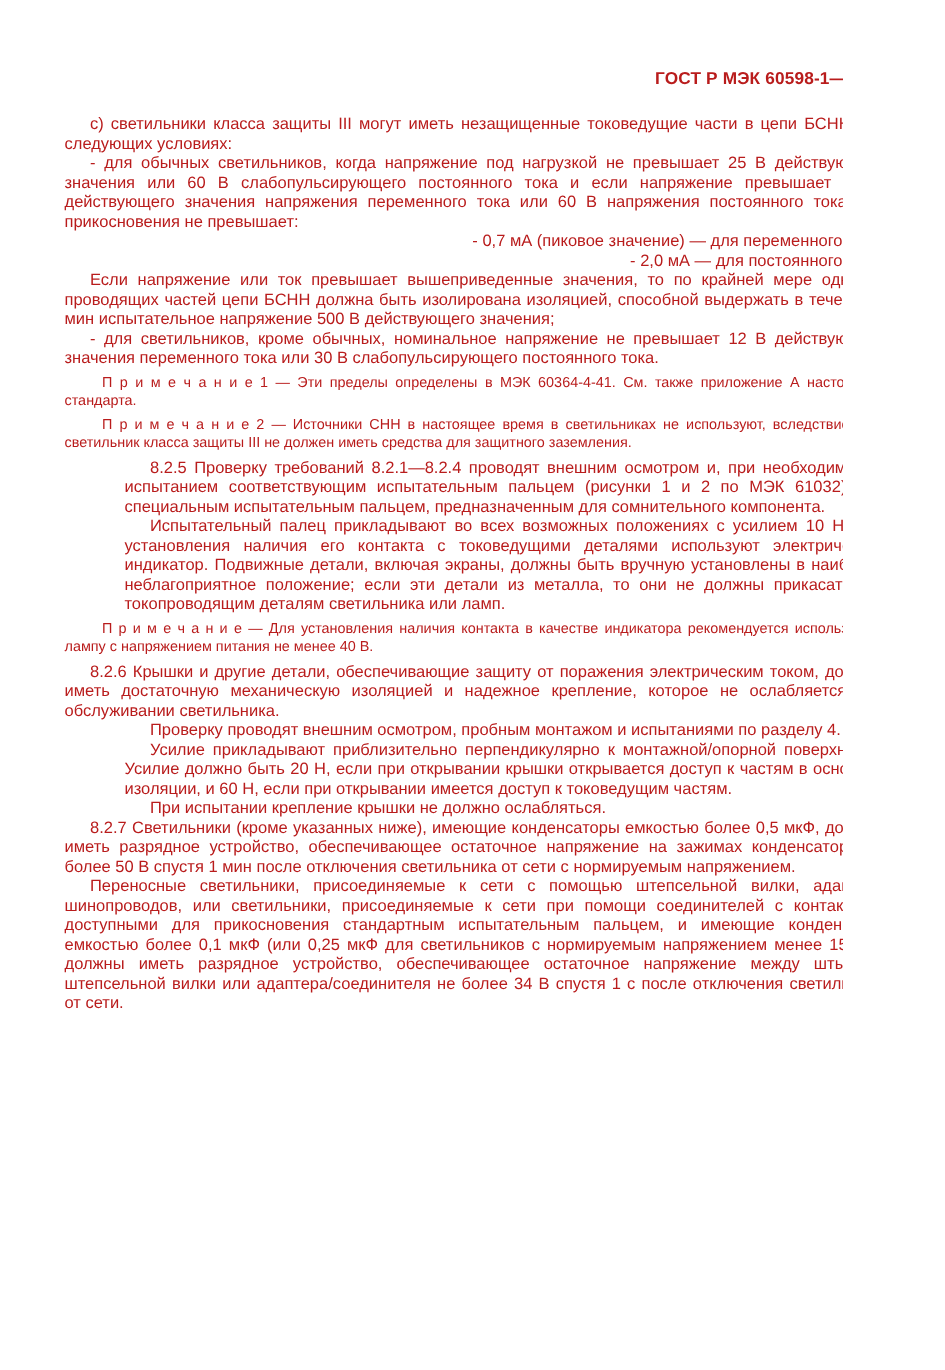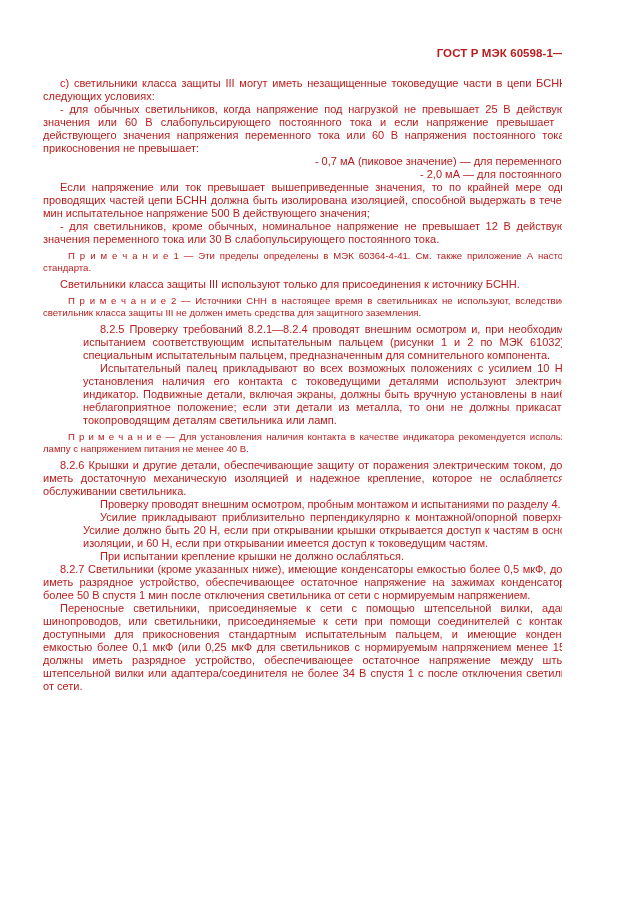--- a/index.html
+++ b/index.html
@@ -71,21 +71,20 @@
     <span>ГОСТ Р МЭК 60598-1—2011</span>
   </div>
   <div class="content" id="content">
       <p class="para body">с) светильники класса защиты III могут иметь незащищенные токоведущие части в цепи БСНН при следующих условиях:</p>
       <p class="para body">- для обычных светильников, когда напряжение под нагрузкой не превышает 25 В действующего значения или 60 В слабопульсирующего постоянного тока и если напряжение превышает 25 В действующего значения напряжения переменного тока или 60 В напряжения постоянного тока, ток прикосновения не превышает:</p>
       <p class="para list2">- 0,7 мА (пиковое значение) — для переменного тока;</p>
       <p class="para list2">- 2,0 мА — для постоянного тока;</p>
       <p class="para body">Если напряжение или ток превышает вышеприведенные значения, то по крайней мере одна из проводящих частей цепи БСНН должна быть изолирована изоляцией, способной выдержать в течение 1 мин испытательное напряжение 500 В действующего значения;</p>
       <p class="para body">- для светильников, кроме обычных, номинальное напряжение не превышает 12 В действующего значения переменного тока или 30 В слабопульсирующего постоянного тока.</p>
       <p class="para note">П р и м е ч а н и е  1 — Эти пределы определены в МЭК 60364-4-41. См. также приложение А настоящего стандарта.</p>
-      <p class="para body">Светильники класса защиты III используют только для присоединения к источнику БСНН.</p>
       <p class="para note">П р и м е ч а н и е  2 — Источники СНН в настоящее время в светильниках не используют, вследствие чего светильник класса защиты III не должен иметь средства для защитного заземления.</p>
       <p class="para italic">8.2.5 Проверку требований 8.2.1—8.2.4 проводят внешним осмотром и, при необходимости, испытанием соответствующим испытательным пальцем (рисунки 1 и 2 по МЭК 61032) или специальным испытательным пальцем, предназначенным для сомнительного компонента.</p>
       <p class="para italic">Испытательный палец прикладывают во всех возможных положениях с усилием 10 Н; для установления наличия его контакта с токоведущими деталями используют электрический индикатор. Подвижные детали, включая экраны, должны быть вручную установлены в наиболее неблагоприятное положение; если эти детали из металла, то они не должны прикасаться к токопроводящим деталям светильника или ламп.</p>
       <p class="para note">П р и м е ч а н и е — Для установления наличия контакта в качестве индикатора рекомендуется использовать лампу с напряжением питания не менее 40 В.</p>
       <p class="para body">8.2.6 Крышки и другие детали, обеспечивающие защиту от поражения электрическим током, должны иметь достаточную механическую изоляцией и надежное крепление, которое не ослабляется при обслуживании светильника.</p>
       <p class="para italic">Проверку проводят внешним осмотром, пробным монтажом и испытаниями по разделу 4.</p>
       <p class="para italic">Усилие прикладывают приблизительно перпендикулярно к монтажной/опорной поверхности. Усилие должно быть 20 Н, если при открывании крышки открывается доступ к частям в основной изоляции, и 60 Н, если при открывании имеется доступ к токоведущим частям.</p>
       <p class="para italic">При испытании крепление крышки не должно ослабляться.</p>
       <p class="para body">8.2.7 Светильники (кроме указанных ниже), имеющие конденсаторы емкостью более 0,5 мкФ, должны иметь разрядное устройство, обеспечивающее остаточное напряжение на зажимах конденсатора не более 50 В спустя 1 мин после отключения светильника от сети с нормируемым напряжением.</p>
       <p class="para body">Переносные светильники, присоединяемые к сети с помощью штепсельной вилки, адаптера шинопроводов, или светильники, присоединяемые к сети при помощи соединителей с контактами, доступными для прикосновения стандартным испытательным пальцем, и имеющие конденсатор емкостью более 0,1 мкФ (или 0,25 мкФ для светильников с нормируемым напряжением менее 150 В), должны иметь разрядное устройство, обеспечивающее остаточное напряжение между штырями штепсельной вилки или адаптера/соединителя не более 34 В спустя 1 с после отключения светильника от сети.</p>

